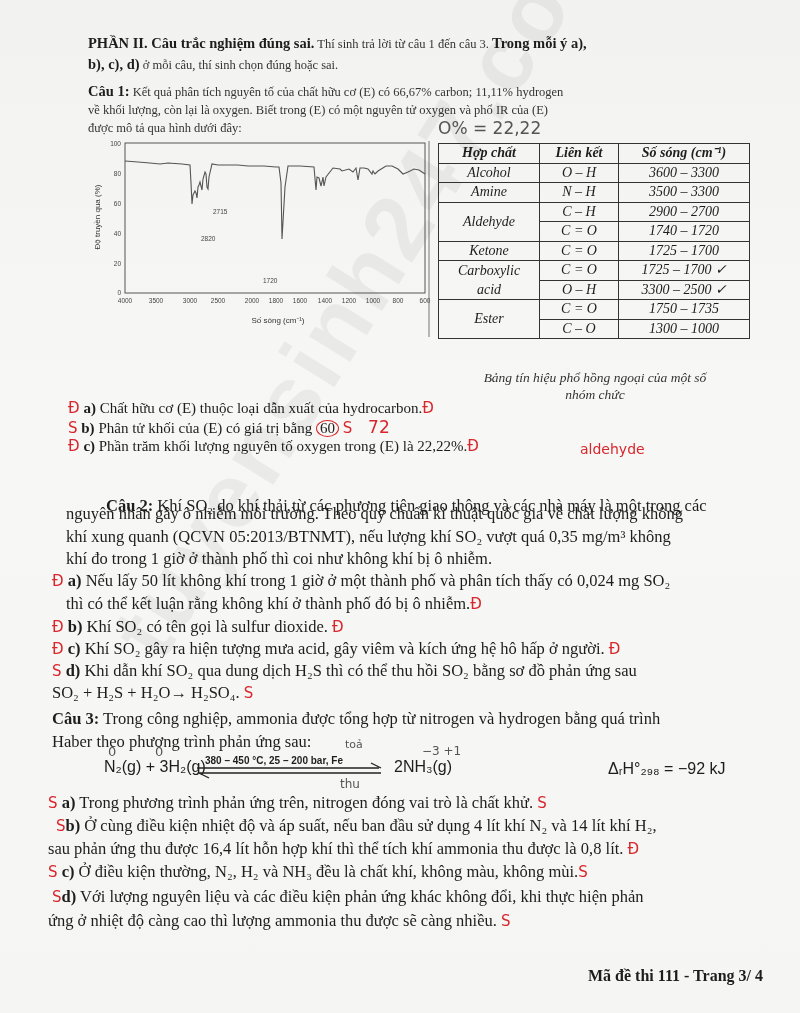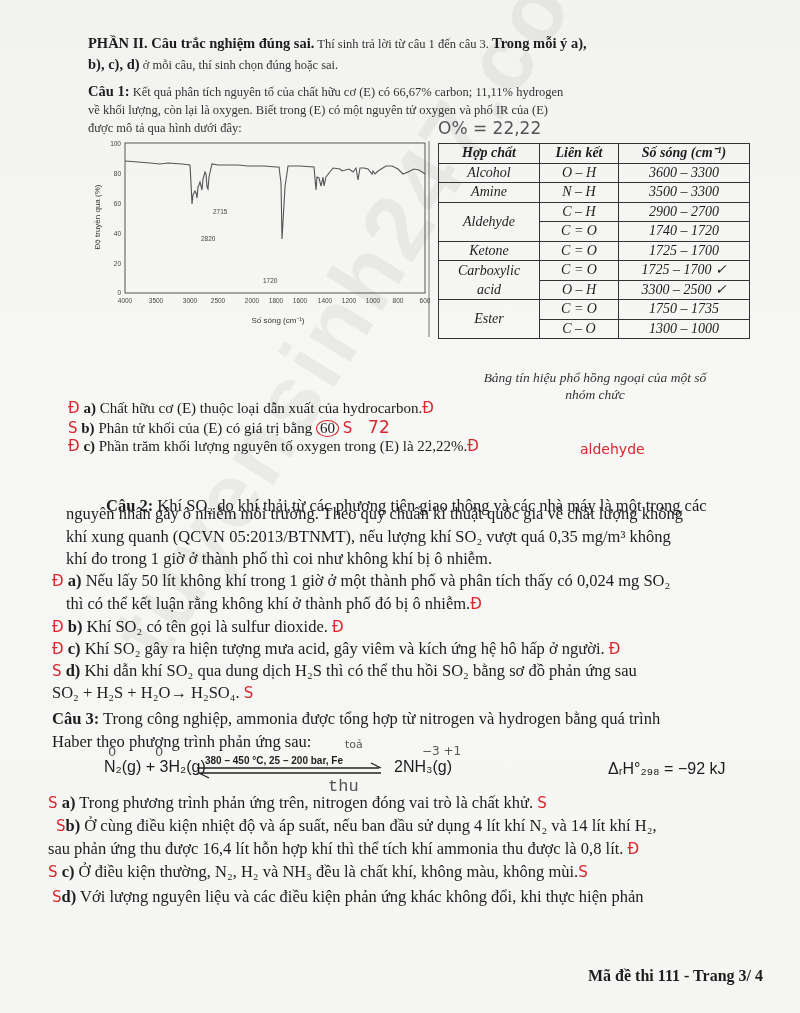--- a/index.html
+++ b/index.html
@@ -204,21 +204,21 @@
   <div class="abs pen" style="left:155px;top:744px;font-size:13px;">0</div>
   <div class="eq" style="left:104px;top:758px;">N₂(g) + 3H₂(g)</div>
   <div class="abs pen" style="left:345px;top:738px;font-size:11px;">toả</div>
   <div class="abs" style="left:205px;top:755px;font-family:'Liberation Sans',sans-serif;font-size:10px;font-weight:bold;">380 – 450 °C, 25 – 200 bar, Fe</div>
   <svg class="arrow" viewBox="0 0 190 22">
     <line x1="2" y1="8" x2="184" y2="8" stroke="#222" stroke-width="1.3"></line>
     <polyline points="176,3 186,8" fill="none" stroke="#222" stroke-width="1.3"></polyline>
     <line x1="4" y1="13" x2="186" y2="13" stroke="#222" stroke-width="1.3"></line>
     <polyline points="14,18 4,13" fill="none" stroke="#222" stroke-width="1.3"></polyline>
   </svg>
-  <div class="abs pen" style="left:328px;top:777px;font-size:17px;font-family:Liberation Mono, monospace;">thu</div>
+  <div class="abs pen" style="left:340px;top:777px;font-size:12px;">thu</div>
   <div class="abs pen" style="left:422px;top:744px;font-size:12px;">−3 +1</div>
   <div class="eq" style="left:394px;top:758px;">2NH₃(g)</div>
   <div class="eq" style="left:608px;top:760px;">ΔᵣH°₂₉₈ = −92 kJ</div>
 
   <div class="line q" style="left:48px;top:792px;">
     <span class="red">S</span>
     <b>a)</b><span> Trong phương trình phản ứng trên, nitrogen đóng vai trò là chất khử.</span>
     <span class="red">S</span>
   </div>
   <div class="line q" style="left:56px;top:815px;">
@@ -228,15 +228,19 @@
     <span>sau phản ứng thu được 16,4 lít hỗn hợp khí thì thể tích khí ammonia thu được là 0,8 lít.</span>
     <span class="red">Đ</span>
   </div>
   <div class="line q" style="left:48px;top:861px;">
     <span class="red">S</span>
     <b>c)</b><span> Ở điều kiện thường, N₂, H₂ và NH₃ đều là chất khí, không màu, không mùi.</span><span class="red">S</span>
   </div>
   <div class="line q" style="left:52px;top:886px;">
     <span class="red">S</span><b>d)</b><span> Với lượng nguyên liệu và các điều kiện phản ứng khác không đổi, khi thực hiện phản</span>
   </div>
+  <div class="line q" style="left:48px;top:910px;">
+    <span>ứng ở nhiệt độ càng cao thì lượng ammonia thu được sẽ càng nhiều.</span>
+    <span class="red">S</span>
+  </div>
 
   <div class="footer">Mã đề thi 111 - Trang 3/ 4</div>
 </div>
 
 </body></html>

